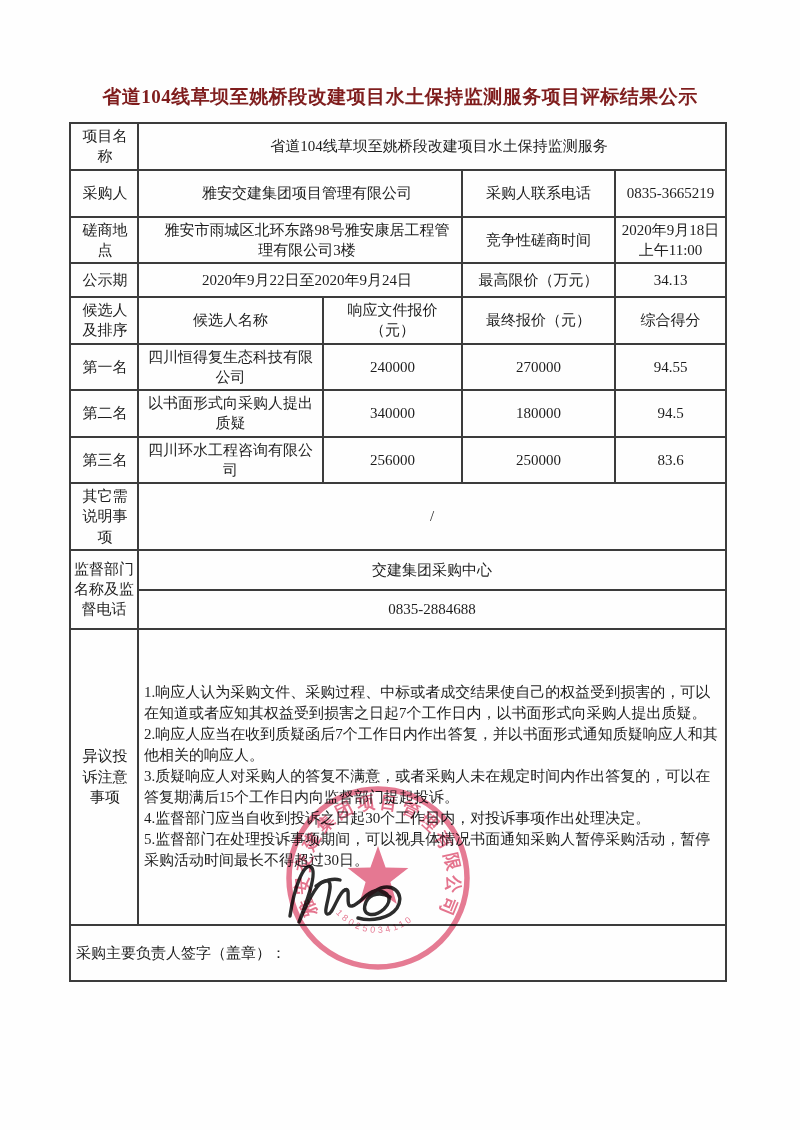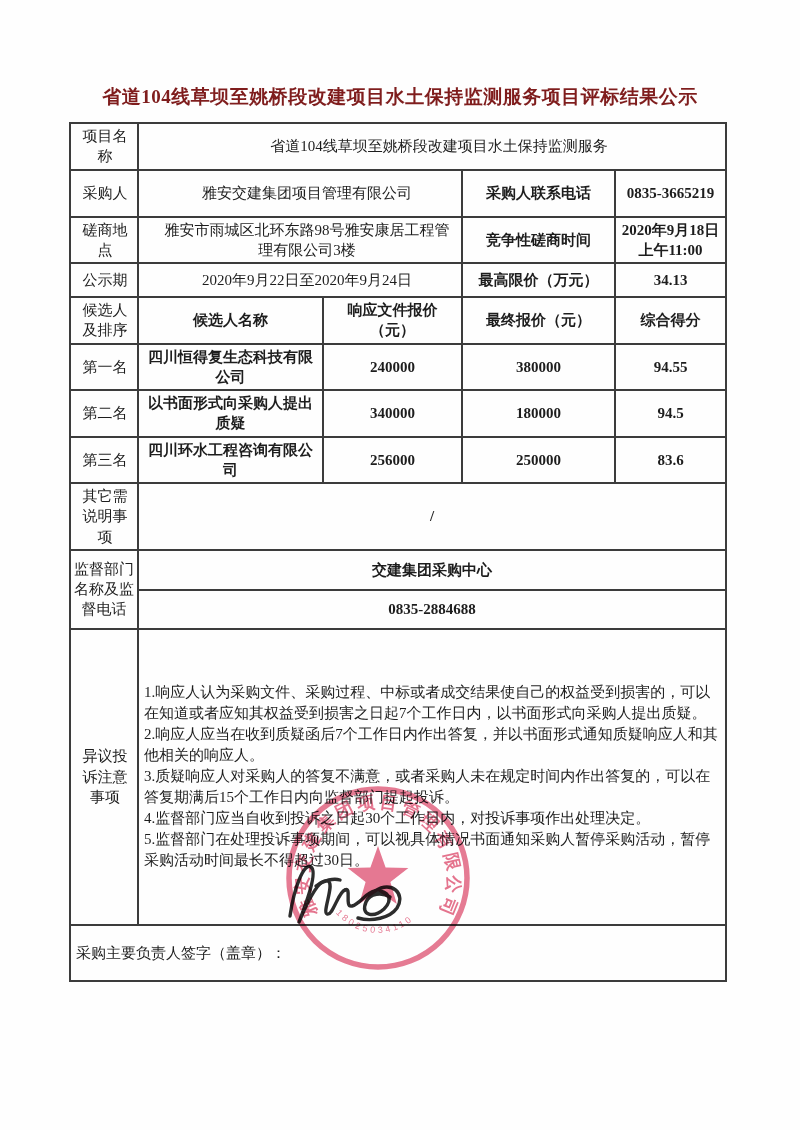--- a/index.html
+++ b/index.html
@@ -16,21 +16,21 @@
     position:absolute;top:122px;left:69px;width:656px;
     border-collapse:collapse;table-layout:fixed;
   }
   .doc-table td{
     border:2px solid #3c3c3c;font-size:15px;vertical-align:middle;
     padding:2px 5px;line-height:1.35;color:#1d1d1d;
   }
   td.lbl{text-align:center;padding:2px 3px 2px 5px;}
   td.lbl-c{text-align:center;padding:2px 1px;}
   td.val{text-align:center;padding-left:19px;}
-  td.ctr{text-align:center;padding:2px 2px;font-weight:bold;}
+  td.ctr{text-align:center;padding:2px 2px;}
   tr.h45{height:45px}tr.h47{height:47px}tr.h48{height:32px}tr.h34{height:34px}
   tr.h40{height:40px}tr.h42{height:42px}tr.h36{height:36px}tr.h41{height:39px}
   tr.h296{height:296px}tr.h43{height:56px}
   .objection-cell{padding:6px 8px;font-family:Liberation Serif, serif;}
   .objection-cell div{text-align:left;line-height:21px;}
   .sig-cell{text-align:left;padding-left:5px;font-size:15px;}
   .stamp-wrap{
     position:absolute;left:278px;top:778px;width:200px;height:200px;
     mix-blend-mode:multiply;opacity:.88;pointer-events:none;
   }
@@ -83,21 +83,21 @@
       <td class="lbl">候选人及排序</td>
       <td class="ctr">候选人名称</td>
       <td class="ctr">响应文件报价（元）</td>
       <td class="ctr">最终报价（元）</td>
       <td class="ctr">综合得分</td>
     </tr>
     <tr class="h40">
       <td class="lbl">第一名</td>
       <td class="ctr">四川恒得复生态科技有限公司</td>
       <td class="ctr">240000</td>
-      <td class="ctr">380000</td>
+      <td class="ctr">270000</td>
       <td class="ctr">94.55</td>
     </tr>
     <tr class="h42">
       <td class="lbl">第二名</td>
       <td class="ctr">以书面形式向采购人提出质疑</td>
       <td class="ctr">340000</td>
       <td class="ctr">180000</td>
       <td class="ctr">94.5</td>
     </tr>
     <tr class="h40">

